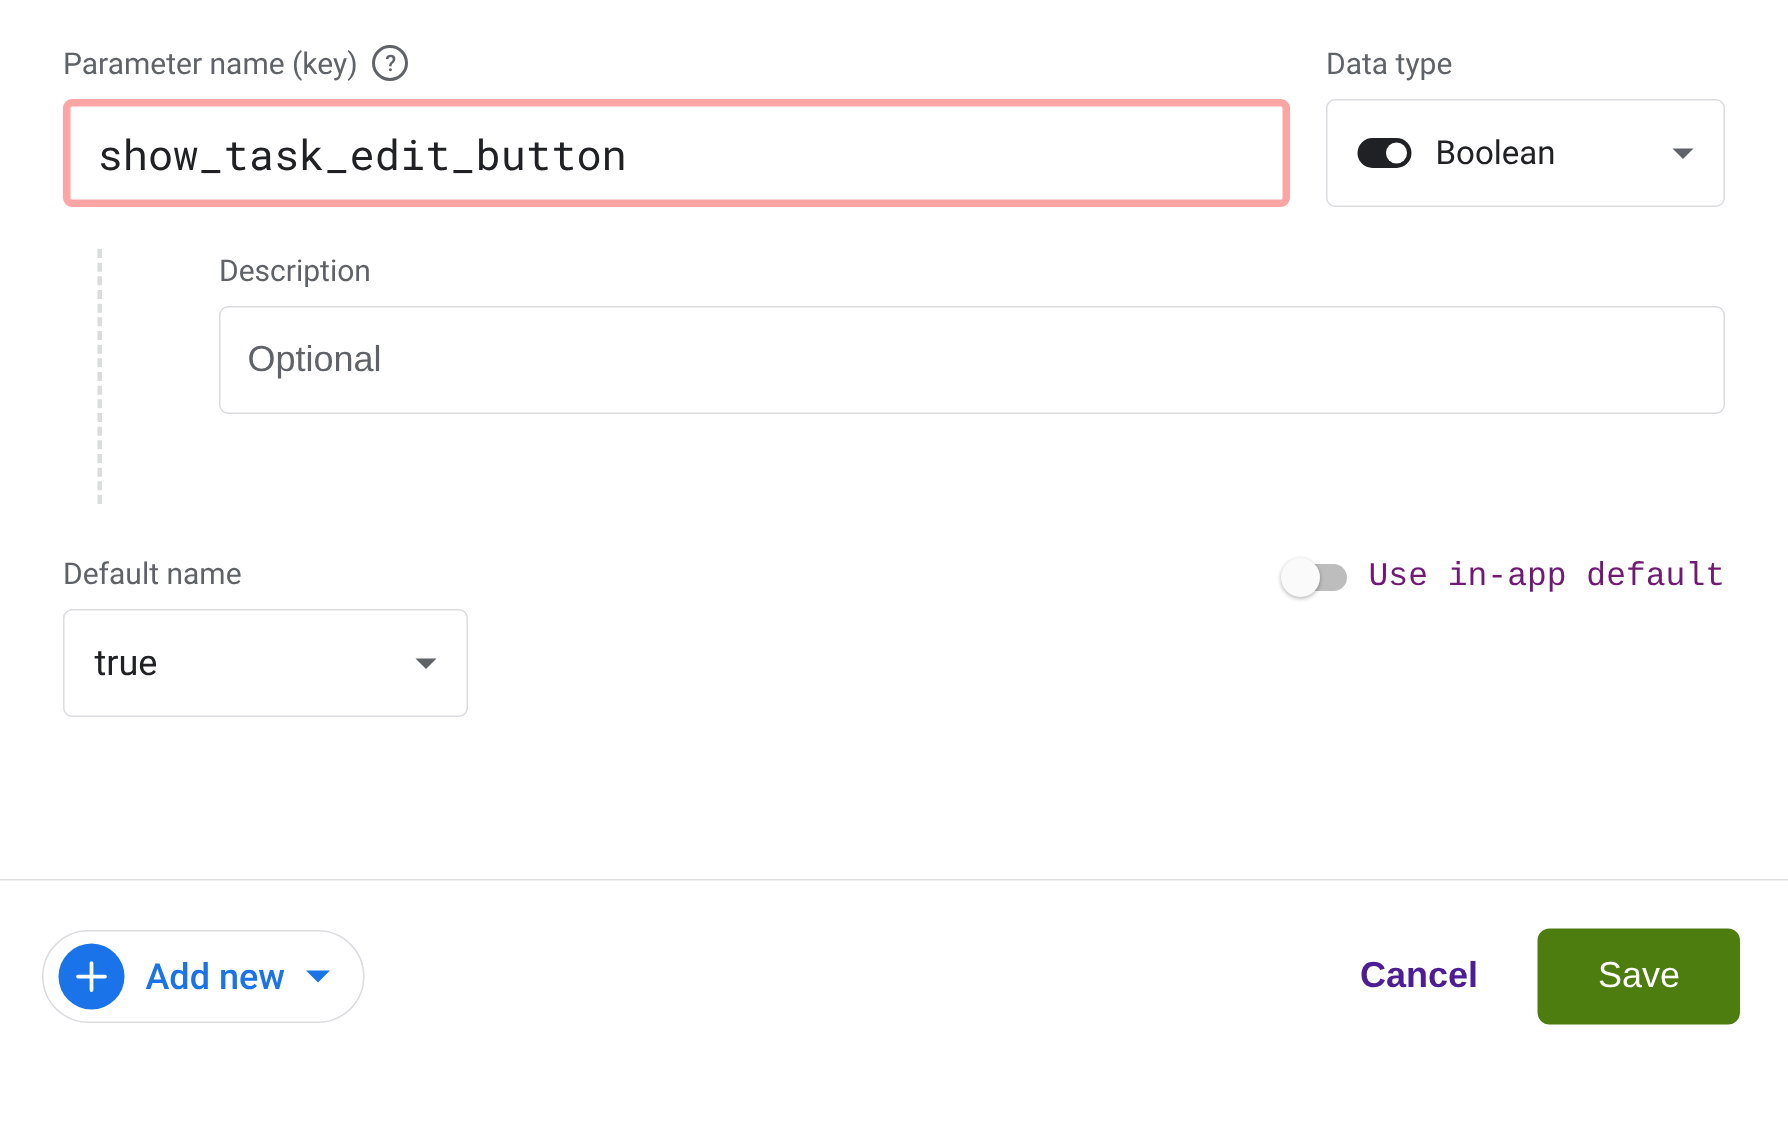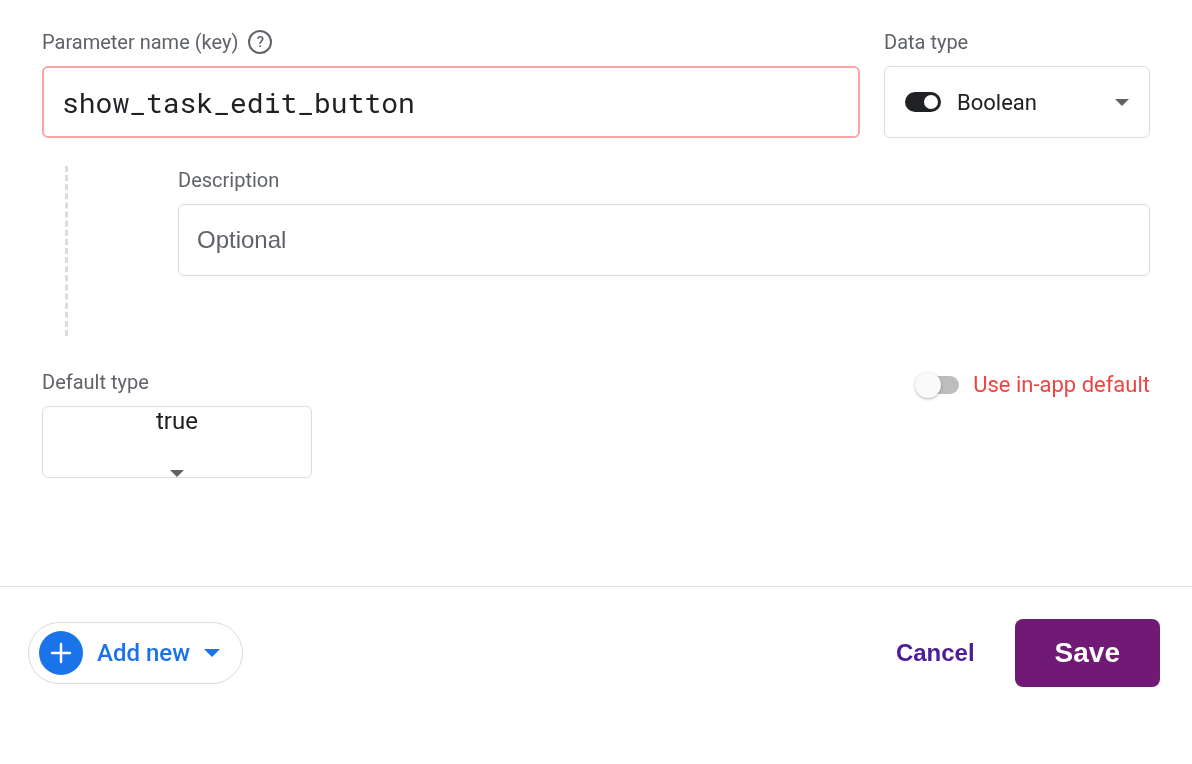--- a/index.html
+++ b/index.html
@@ -44,21 +44,21 @@
       border-radius: 50%;
       align-items: center;
       justify-content: center;
       font-size: 15px;
       color: #5f6368;
       font-weight: 500;
     }
     .text-input {
       width: 100%;
       height: 72px;
-      border: 2px solid #fca5a5;
+      border: 5px solid #fca5a5;
       border-radius: 6px;
       padding: 0 18px;
       font-family: 'Roboto Mono', monospace;
       font-size: 28px;
       color: #202124;
       outline: none;
     }
     .datatype-select {
       width: 100%;
       height: 72px;
@@ -96,21 +96,20 @@
     .caret-down {
       width: 0;
       height: 0;
       border-left: 7px solid transparent;
       border-right: 7px solid transparent;
       border-top: 7px solid #5f6368;
     }
     .indent-row {
       display: flex;
       margin-top: 20px;
-      gap: 32px;
     }
     .dashed-line {
       width: 48px;
       display: flex;
       justify-content: center;
     }
     .dashed-line-inner {
       width: 0;
       border-left: 3px dashed #dadce0;
       height: 170px;
@@ -146,21 +145,20 @@
     .default-select {
       width: 270px;
       height: 72px;
       border: 1px solid #dadce0;
       border-radius: 6px;
       display: flex;
       align-items: center;
       padding: 0 20px;
       cursor: pointer;
       margin-top: 12px;
-      flex-direction: column;
     }
     .default-text {
       font-size: 24px;
       color: #202124;
       flex: 1;
     }
     .inapp-col {
       display: flex;
       align-items: center;
       gap: 14px;
@@ -180,21 +178,22 @@
       left: -2px;
       top: -4px;
       width: 26px;
       height: 26px;
       background: #fafafa;
       border-radius: 50%;
       box-shadow: 0 1px 3px rgba(0,0,0,0.3);
     }
     .inapp-text {
       font-size: 22px;
-      color: #ef4444;
+      color: #701a75;
+      font-family: Liberation Mono, monospace;
     }
     .divider {
       border: none;
       border-top: 1px solid #e0e0e0;
       margin-top: 108px;
     }
     .footer {
       display: flex;
       justify-content: space-between;
       align-items: center;
@@ -241,24 +240,24 @@
     }
     .cancel-btn {
       font-size: 24px;
       color: #4c1d95;
       font-weight: 700;
       cursor: pointer;
       background: none;
       border: none;
     }
     .save-btn {
-      background: #701a75;
+      background: #4d7c0f;
       color: #fff;
-      font-size: 28px;
-      font-weight: 700;
+      font-size: 24px;
+      font-weight: 400;
       border: none;
       border-radius: 8px;
       padding: 18px 40px;
       cursor: pointer;
     }
   </style>
 </head>
 <body>
 
 <div class="container">
@@ -290,21 +289,21 @@
       <div class="label">
         <span>Description</span>
       </div>
       <input class="desc-input" type="text" placeholder="Optional" style="">
     </div>
   </div>
 
   <div class="default-row">
     <div class="default-col">
       <div class="label">
-        <span>Default type</span>
+        <span>Default name</span>
       </div>
       <div class="default-select">
         <span class="default-text">true</span>
         <span class="caret-down"></span>
       </div>
     </div>
     <div class="inapp-col">
       <span class="toggle-off"></span>
       <span class="inapp-text">Use in-app default</span>
     </div>

